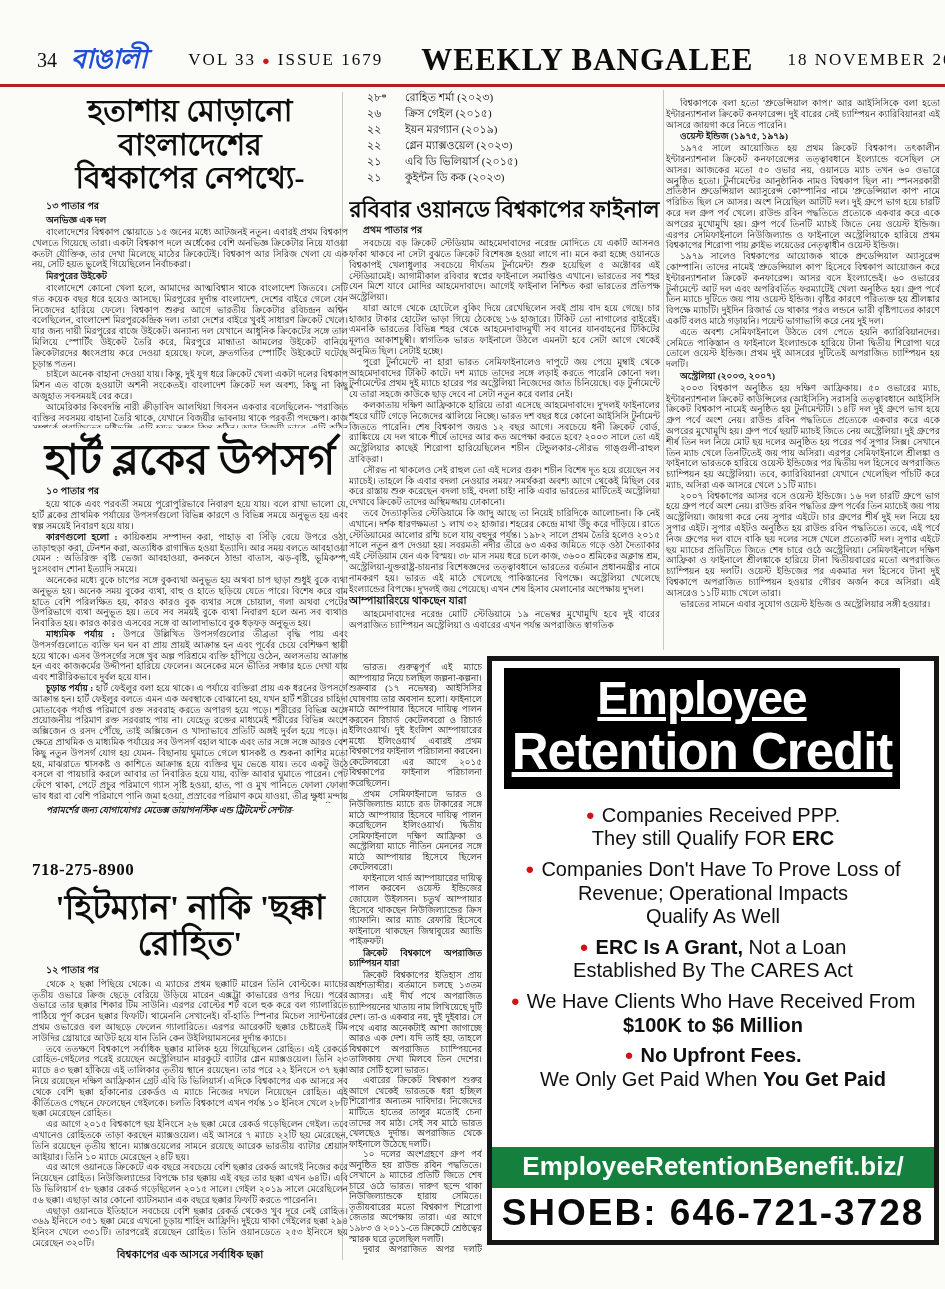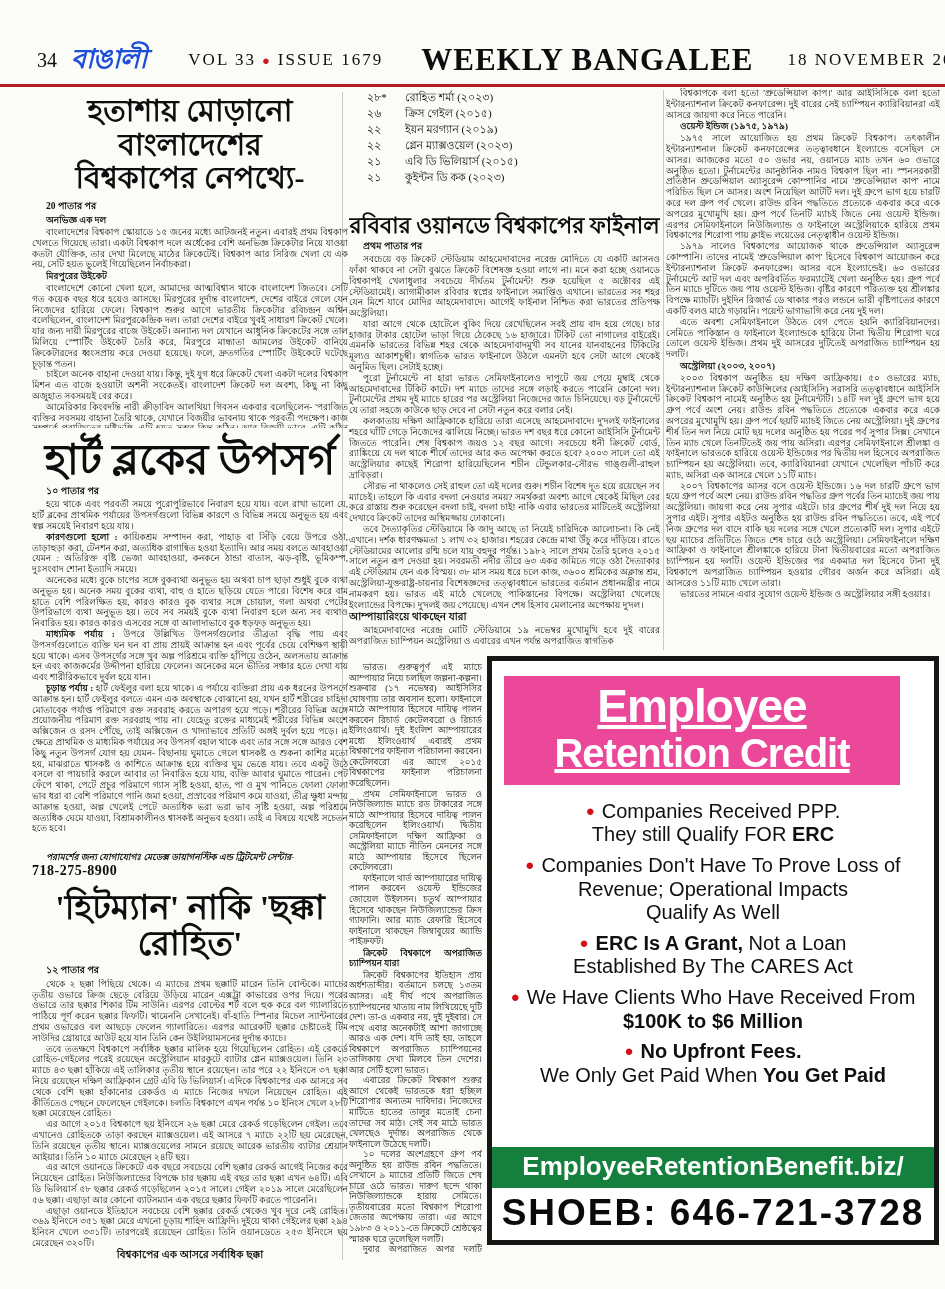--- a/index.html
+++ b/index.html
@@ -24,34 +24,34 @@
   .cont{font-weight:700;font-size:9.5px;text-indent:14px;margin:2px 0;}
   .flow{overflow:hidden;}
   article{display:flex;flex-direction:column;overflow:hidden;}
   .flex1{flex:1 1 auto;}
   
   .head-frustration{font-size:30px;line-height:1.12;font-weight:800;text-align:center;margin:2px 0 4px;}
   .head-heart{font-size:42px;font-weight:800;text-align:center;margin:10px 0 2px;line-height:1.05;}
   .head-hitman{font-size:34px;font-weight:800;text-align:center;margin:10px 0 2px;line-height:1.05;}
   .head-final{font-size:22px;font-weight:800;text-align:center;margin:6px 0 2px;line-height:1.05;}
   .contact{font-weight:700;font-style:italic;text-indent:14px;margin-top:2px;}
-  .phone{font-weight:800;font-size:14px;font-family:"Liberation Serif",serif;letter-spacing:.5px;}
+  .phone{font-weight:800;font-size:17px;font-family:"Liberation Serif",serif;letter-spacing:.5px;margin-top:44px;}
   .art-footer{font-weight:700;text-align:center;font-size:10.5px;margin-top:2px;}
   
-  .stats{margin:0 0 22px 18px;font-size:11px;line-height:1.45;}
+  .stats{margin:0 0 6px 18px;font-size:11px;line-height:1.45;}
   .stats .row{display:flex;}
   .stats .n{width:38px;flex:0 0 38px;}
   
   .ad{position:absolute;left:487px;top:656px;width:452px;height:589px;background:#fff;
       border:5px solid #161616;box-sizing:border-box;display:flex;flex-direction:column;
       font-family:"Liberation Sans","DejaVu Sans",sans-serif;}
-  .ad-titlebox{background:#ec4899;color:#fff;margin:15px 34px 8px 12px;padding:6px 4px 10px;text-align:center;}
+  .ad-titlebox{background:#000000;color:#fff;margin:7px 34px 8px 12px;padding:6px 4px 10px;text-align:center;}
   .ad-title-l1,.ad-title-l2{font-weight:800;text-decoration:underline;line-height:1.08;letter-spacing:-1px;}
   .ad-title-l1{font-size:46px;}
-  .ad-title-l2{font-size:40px;}
+  .ad-title-l2{font-size:51px;}
   .ad-bullets{flex:1 1 auto;overflow:hidden;padding:0 8px;text-align:center;}
   .bullet{margin:7px 0;font-size:20px;line-height:1.18;color:#101010;}
   .bullet .b{font-weight:800;}
   .dot{color:#d31016;font-size:15px;margin-right:7px;vertical-align:2px;}
   .ad-url{background:#15803d;color:#fff;text-align:center;font-weight:700;font-size:26px;
           padding:4px 0 6px;letter-spacing:0;margin-top:28px;}
   .ad-phone{text-align:center;font-weight:800;font-size:37px;letter-spacing:2px;padding:4px 0 6px;color:#0a0a0a;}
 </style>
 </head>
 <body>
@@ -68,21 +68,21 @@
 <div class="vrule" style="left:342px;top:92px;height:1168px;"></div>
 <div class="vrule" style="left:663px;top:90px;height:560px;"></div>
 
 <div class="col" style="left:32px;top:92px;width:316px;height:1170px;display:flex;flex-direction:column;">
 
   <article style="height:336px;flex:0 0 336px;">
     <div class="head-frustration">
       <div>হতাশায় মোড়ানো বাংলাদেশের</div>
       <div>বিশ্বকাপের নেপথ্যে-</div>
     </div>
-    <div class="cont">20 পাতার পর</div>
+    <div class="cont">১৩ পাতার পর</div>
     <div class="flow flex1">
         <div class="sub">অনভিজ্ঞ এক দল</div>
         <p class="para">বাংলাদেশের বিশ্বকাপ স্কোয়াডে ১৫ জনের মধ্যে আটজনই নতুন। এবারই প্রথম বিশ্বকাপ খেলতে গিয়েছে তারা। একটা বিশ্বকাপ দলে অর্ধেকের বেশি অনভিজ্ঞ ক্রিকেটার নিয়ে যাওয়া কতটা যৌক্তিক, তার দেখা মিলেছে মাঠের ক্রিকেটেই। বিশ্বকাপ আর সিরিজ খেলা যে এক নয়, সেটি হয়ত ভুলেই গিয়েছিলেন নির্বাচকরা।</p>
         <div class="sub">মিরপুরের উইকেট</div>
         <p class="para">বাংলাদেশে কোনো খেলা হলে, আমাদের আত্মবিশ্বাস থাকে বাংলাদেশ জিতবে। সেটি গত কয়েক বছর ধরে হয়েও আসছে। মিরপুরের দুর্দান্ত বাংলাদেশ, দেশের বাইরে গেলে যেন নিজেদের হারিয়ে ফেলে। বিশ্বকাপ শুরুর আগে ভারতীয় ক্রিকেটার রবিচন্দ্রন অশ্বিন বলেছিলেন, বাংলাদেশ মিরপুরকেন্দ্রিক দল। তারা দেশের বাইরে খুবই সাধারণ ক্রিকেট খেলে। যার জন্য দায়ী মিরপুরের বাজে উইকেট। অন্যান্য দল যেখানে আধুনিক ক্রিকেটের সঙ্গে তাল মিলিয়ে স্পোর্টিং উইকেট তৈরি করে, মিরপুরে মান্ধাতা আমলের উইকেট বানিয়ে ক্রিকেটারদের ধ্বংসপ্রায় করে দেওয়া হয়েছে। ফলে, দ্রুতগতির স্পোর্টিং উইকেটে ঘটেছে চূড়ান্ত পতন।</p>
         <p class="para">চাইলে অনেক বাহানা দেওয়া যায়। কিন্তু, দুই যুগ ধরে ক্রিকেট খেলা একটা দলের বিশ্বকাপ মিশন এত বাজে হওয়াটা অশনী সংকেতই। বাংলাদেশ ক্রিকেট দল অবশ্য, কিছু না কিছু অজুহাত সবসময়ই বের করে।</p>
         <p class="para">আমেরিকার কিংবদন্তি নারী ক্রীড়াবিদ আলথিয়া গিবসন একবার বলেছিলেন- 'পরাজিত ব্যক্তির সবসময় বাহানা তৈরি থাকে, যেখানে বিজয়ীর ভাবনায় থাকে পরবর্তী পদক্ষেপ। কাজ সম্পর্কে পরাজিতের দৃষ্টিভঙ্গি, এটি হয়ত সম্ভব কিন্তু কঠিন। আর বিজয়ী ভাবে, এটি কঠিন কিন্তু সম্ভব।'</p>
       </div>
   </article>
 
@@ -161,21 +161,21 @@
     <p class="para">ভারত। গুরুত্বপূর্ণ এই ম্যাচে আম্পায়ার নিয়ে চলছিল জল্পনা-কল্পনা। শুক্রবার (১৭ নভেম্বর) আইসিসির ঘোষণায় তার অবসান হলো। ফাইনালে মাঠে আম্পায়ার হিসেবে দায়িত্ব পালন করবেন রিচার্ড কেটেলবরো ও রিচার্ড ইলিংওয়ার্থ। দুই ইংলিশ আম্পায়ারের মধ্যে ইলিংওয়ার্থ এবারই প্রথম বিশ্বকাপের ফাইনাল পরিচালনা করবেন। কেটেলবরো এর আগে ২০১৫ বিশ্বকাপের ফাইনাল পরিচালনা করেছিলেন।</p>
     <p class="para">প্রথম সেমিফাইনালে ভারত ও নিউজিল্যান্ড ম্যাচে রড টাকারের সঙ্গে মাঠে আম্পায়ার হিসেবে দায়িত্ব পালন করেছিলেন ইলিংওয়ার্থ। দ্বিতীয় সেমিফাইনালে দক্ষিণ আফ্রিকা ও অস্ট্রেলিয়া ম্যাচে নীতিন মেননের সঙ্গে মাঠে আম্পায়ার হিসেবে ছিলেন কেটেলবরো।</p>
     <p class="para">ফাইনালে থার্ড আম্পায়ারের দায়িত্ব পালন করবেন ওয়েস্ট ইন্ডিজের জোয়েল উইলসন। চতুর্থ আম্পায়ার হিসেবে থাকছেন নিউজিল্যান্ডের ক্রিস গ্যাফানি। আর ম্যাচ রেফারি হিসেবে ফাইনালে থাকছেন জিম্বাবুয়ের অ্যান্ডি পাইক্রফট।</p>
     <div class="sub">ক্রিকেট বিশ্বকাপে অপরাজিত চ্যাম্পিয়ন যারা</div>
     <p class="para">ক্রিকেট বিশ্বকাপের ইতিহাস প্রায় অর্ধশতাব্দীর। বর্তমানে চলছে ১৩তম আসর। এই দীর্ঘ পথে অপরাজিত চ্যাম্পিয়নের খাতায় নাম লিখিয়েছে দুটি দেশ। তা-ও একবার নয়, দুই দুইবার। সে পথে এবার অনেকটাই আশা জাগাচ্ছে আরও এক দেশ। যদি তাই হয়, তাহলে বিশ্বকাপে অপরাজিত চ্যাম্পিয়নের তালিকায় দেখা মিলবে তিন দেশের। আর সেটি হলো ভারত।</p>
     <p class="para">এবারের ক্রিকেট বিশ্বকাপ শুরুর আগে থেকেই ভারতকে ধরা হচ্ছিল শিরোপার অন্যতম দাবিদার। নিজেদের মাটিতে হাতের তালুর মতোই চেনা তাদের সব মাঠ। সেই সব মাঠে ভারত খেলছেও দুর্দান্ত। অপরাজিত থেকে ফাইনালে উঠেছে দলটি।</p>
     <p class="para">১০ দলের অংশগ্রহণে গ্রুপ পর্ব অনুষ্ঠিত হয় রাউন্ড রবিন পদ্ধতিতে। সেখানে ৯ ম্যাচের প্রতিটি জিতে শেষ চারে ওঠে ভারত। দারুণ ছন্দে থাকা নিউজিল্যান্ডকে হারায় সেমিতে। তৃতীয়বারের মতো বিশ্বকাপ শিরোপা জেতার অপেক্ষায় তারা। এর আগে ১৯৮৩ ও ২০১১-তে ক্রিকেটে শ্রেষ্ঠত্বের স্মারক ঘরে তুলেছিল দলটি।</p>
     <p class="para">দুবার অপরাজিত অপর দলটি ওয়েস্ট ইন্ডিজ। যদিও সে সময়</p>
   </div>
 
-<div class="col flow" style="left:666px;top:88px;width:274px;height:564px;">
+<div class="col flow" style="left:666px;top:98px;width:274px;height:564px;">
     <p class="para">বিশ্বকাপকে বলা হতো 'প্রুডেন্সিয়াল কাপ।' আর আইসিসিকে বলা হতো ইন্টারন্যাশনাল ক্রিকেট কনফারেন্স। দুই বারের সেই চ্যাম্পিয়ন ক্যারিবিয়ানরা এই আসরে জায়গা করে নিতে পারেনি।</p>
     <div class="sub">ওয়েস্ট ইন্ডিজ (১৯৭৫, ১৯৭৯)</div>
     <p class="para">১৯৭৫ সালে আয়োজিত হয় প্রথম ক্রিকেট বিশ্বকাপ। তৎকালীন ইন্টারন্যাশনাল ক্রিকেট কনফারেন্সের তত্ত্বাবধানে ইংল্যান্ডে বসেছিল সে আসর। আজকের মতো ৫০ ওভার নয়, ওয়ানডে ম্যাচ তখন ৬০ ওভারে অনুষ্ঠিত হতো। টুর্নামেন্টের আনুষ্ঠানিক নামও বিশ্বকাপ ছিল না। স্পনসরকারী প্রতিষ্ঠান প্রুডেন্সিয়াল অ্যাসুরেন্স কোম্পানির নামে 'প্রুডেন্সিয়াল কাপ' নামে পরিচিত ছিল সে আসর। অংশ নিয়েছিল আটটি দল। দুই গ্রুপে ভাগ হয়ে চারটি করে দল গ্রুপ পর্ব খেলে। রাউন্ড রবিন পদ্ধতিতে প্রত্যেকে একবার করে একে অপরের মুখোমুখি হয়। গ্রুপ পর্বে তিনটি ম্যাচই জিতে নেয় ওয়েস্ট ইন্ডিজ। এরপর সেমিফাইনালে নিউজিল্যান্ড ও ফাইনালে অস্ট্রেলিয়াকে হারিয়ে প্রথম বিশ্বকাপের শিরোপা পায় ক্লাইভ লয়েডের নেতৃত্বাধীন ওয়েস্ট ইন্ডিজ।</p>
     <p class="para">১৯৭৯ সালেও বিশ্বকাপের আয়োজক থাকে প্রুডেন্সিয়াল অ্যাসুরেন্স কোম্পানি। তাদের নামেই 'প্রুডেন্সিয়াল কাপ' হিসেবে বিশ্বকাপ আয়োজন করে ইন্টারন্যাশনাল ক্রিকেট কনফারেন্স। আসর বসে ইংল্যান্ডেই। ৬০ ওভারের টুর্নামেন্টে আট দল এবং অপরিবর্তিত ফরম্যাটেই খেলা অনুষ্ঠিত হয়। গ্রুপ পর্বে তিন ম্যাচে দুটিতে জয় পায় ওয়েস্ট ইন্ডিজ। বৃষ্টির কারণে পরিত্যক্ত হয় শ্রীলঙ্কার বিপক্ষে ম্যাচটি। দুইদিন রিজার্ভ ডে থাকার পরও লন্ডনে ভারী বৃষ্টিপাতের কারণে একটি বলও মাঠে গড়ায়নি। পয়েন্ট ভাগাভাগি করে নেয় দুই দল।</p>
     <p class="para">এতে অবশ্য সেমিফাইনালে উঠতে বেগ পেতে হয়নি ক্যারিবিয়ানদের। সেমিতে পাকিস্তান ও ফাইনালে ইংল্যান্ডকে হারিয়ে টানা দ্বিতীয় শিরোপা ঘরে তোলে ওয়েস্ট ইন্ডিজ। প্রথম দুই আসরের দুটিতেই অপরাজিত চ্যাম্পিয়ন হয় দলটি।</p>
     <div class="sub">অস্ট্রেলিয়া (২০০৩, ২০০৭)</div>
     <p class="para">২০০৩ বিশ্বকাপ অনুষ্ঠিত হয় দক্ষিণ আফ্রিকায়। ৫০ ওভারের ম্যাচ, ইন্টারন্যাশনাল ক্রিকেট কাউন্সিলের (আইসিসি) সরাসরি তত্ত্বাবধানে আইসিসি ক্রিকেট বিশ্বকাপ নামেই অনুষ্ঠিত হয় টুর্নামেন্টটি। ১৪টি দল দুই গ্রুপে ভাগ হয়ে গ্রুপ পর্বে অংশ নেয়। রাউন্ড রবিন পদ্ধতিতে প্রত্যেকে একবার করে একে অপরের মুখোমুখি হয়। গ্রুপ পর্বে ছয়টি ম্যাচই জিতে নেয় অস্ট্রেলিয়া। দুই গ্রুপের শীর্ষ তিন দল নিয়ে মোট ছয় দলের অনুষ্ঠিত হয় পরের পর্ব সুপার সিক্স। সেখানে তিন ম্যাচ খেলে তিনটিতেই জয় পায় অসিরা। এরপর সেমিফাইনালে শ্রীলঙ্কা ও ফাইনালে ভারতকে হারিয়ে ওয়েস্ট ইন্ডিজের পর দ্বিতীয় দল হিসেবে অপরাজিত চ্যাম্পিয়ন হয় অস্ট্রেলিয়া। তবে, ক্যারিবিয়ানরা যেখানে খেলেছিল পাঁচটি করে ম্যাচ, অসিরা এক আসরে খেলে ১১টি ম্যাচ।</p>
     <p class="para">২০০৭ বিশ্বকাপের আসর বসে ওয়েস্ট ইন্ডিজে। ১৬ দল চারটি গ্রুপে ভাগ হয়ে গ্রুপ পর্বে অংশ নেয়। রাউন্ড রবিন পদ্ধতির গ্রুপ পর্বের তিন ম্যাচেই জয় পায় অস্ট্রেলিয়া। জায়গা করে নেয় সুপার এইটে। চার গ্রুপের শীর্ষ দুই দল নিয়ে হয় সুপার এইট। সুপার এইটও অনুষ্ঠিত হয় রাউন্ড রবিন পদ্ধতিতে। তবে, এই পর্বে নিজ গ্রুপের দল বাদে বাকি ছয় দলের সঙ্গে খেলে প্রত্যেকটি দল। সুপার এইটে ছয় ম্যাচের প্রতিটিতে জিতে শেষ চারে ওঠে অস্ট্রেলিয়া। সেমিফাইনালে দক্ষিণ আফ্রিকা ও ফাইনালে শ্রীলঙ্কাকে হারিয়ে টানা দ্বিতীয়বারের মতো অপরাজিত চ্যাম্পিয়ন হয় দলটি। ওয়েস্ট ইন্ডিজের পর একমাত্র দল হিসেবে টানা দুই বিশ্বকাপে অপরাজিত চ্যাম্পিয়ন হওয়ার গৌরব অর্জন করে অসিরা। এই আসরেও ১১টি ম্যাচ খেলে তারা।</p>
     <p class="para">ভারতের সামনে এবার সুযোগ ওয়েস্ট ইন্ডিজ ও অস্ট্রেলিয়ার সঙ্গী হওয়ার।</p>
   </div>

